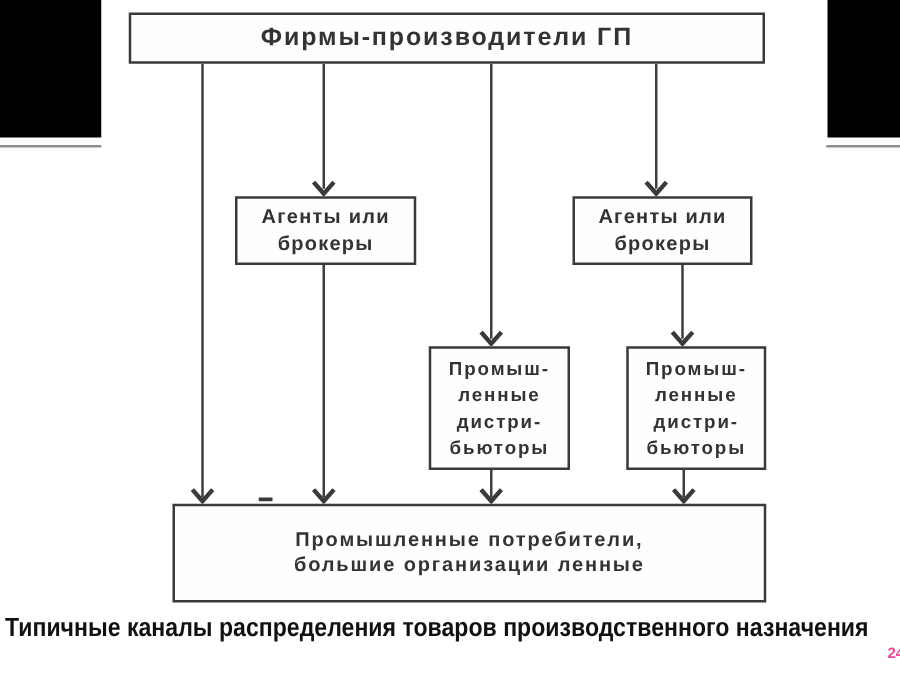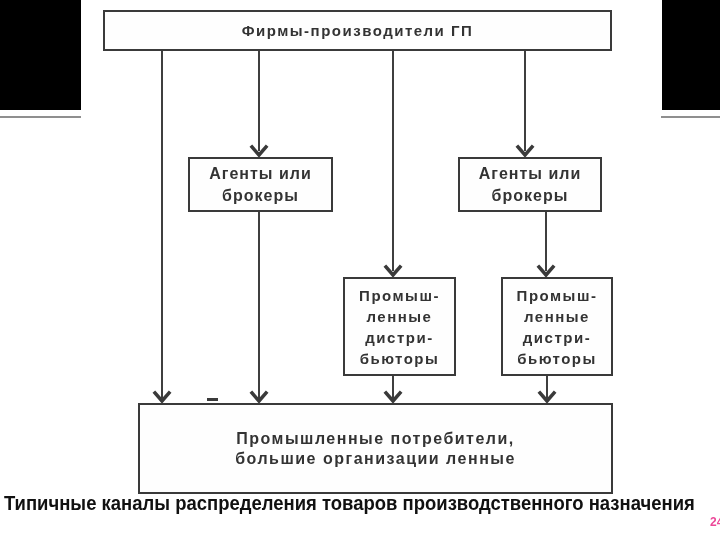--- a/index.html
+++ b/index.html
@@ -26,30 +26,30 @@
     background:#fefefe;
     display:flex; flex-direction:column;
     justify-content:center; align-items:center;
     text-align:center;
     color:#333333;
     font-weight:700;
   }
   .node .nl { white-space:nowrap; }
 
   .node-producers { left:103px; top:10px; width:509px; height:41px;
-    font-size:15px; letter-spacing:1.5px;justify-content:center; }
+    font-size:20px; letter-spacing:1.5px;justify-content:center; }
   .node-agents-left  { left:188px; top:157px; width:145px; height:55px;
     font-size:16px; letter-spacing:1px; line-height:22px; }
   .node-agents-right { left:458px; top:157px; width:144px; height:55px;
     font-size:16px; letter-spacing:1px; line-height:22px; }
   .node-dist-left  { left:343px; top:277px; width:113px; height:99px;
     font-size:15px; letter-spacing:1.5px; line-height:21px; }
   .node-dist-right { left:501px; top:277px; width:112px; height:99px;
     font-size:15px; letter-spacing:1.5px; line-height:21px; }
-  .node-consumers { left:138px; top:403px; width:475px; height:91px;
+  .node-consumers { left:138px; top:403px; width:475px; height:79px;
     font-size:16px; letter-spacing:1.5px; line-height:20px; }
 
   
   .edges { position:absolute; left:0; top:0; width:720px; height:540px; pointer-events:none; }
   .edge { stroke:#3f3f3f; stroke-width:2; fill:none; }
   .head { stroke:#3a3a3a; stroke-width:3.5; fill:none; stroke-linecap:square; }
 
   .artifact-dash { position:absolute; left:207px; top:398px; width:11px; height:3px; background:#3a3a3a; }
 
   

